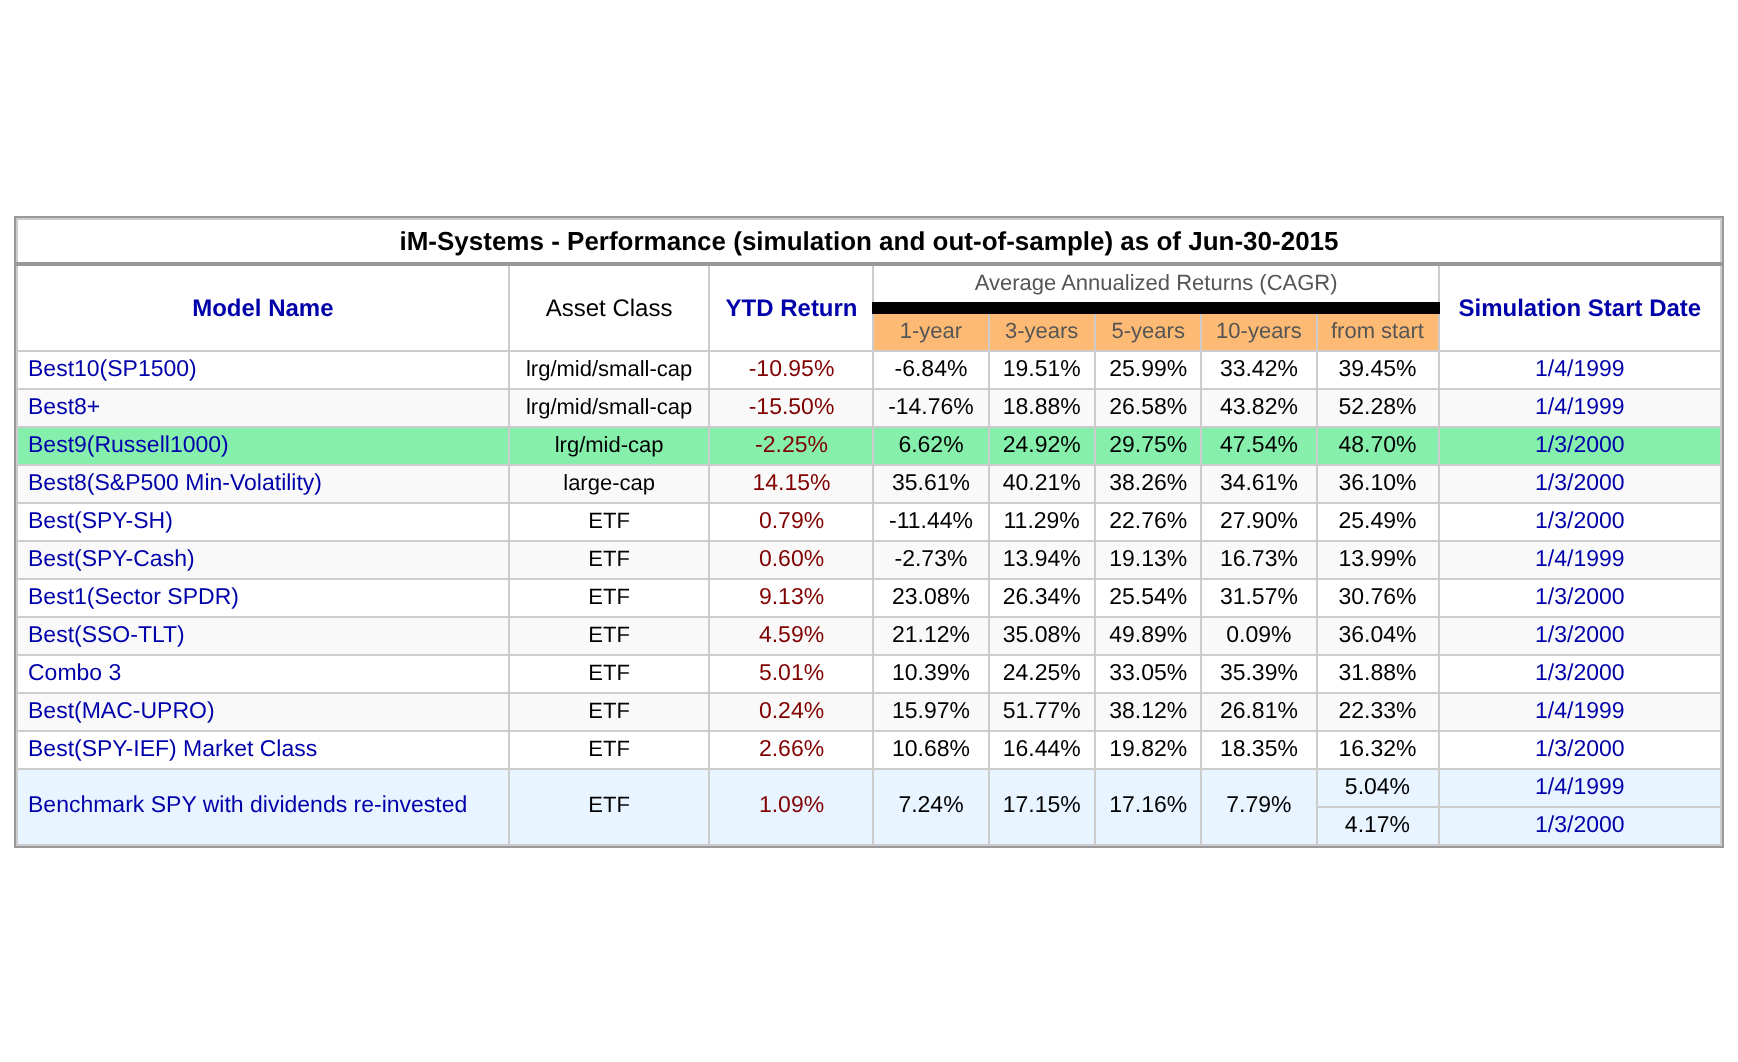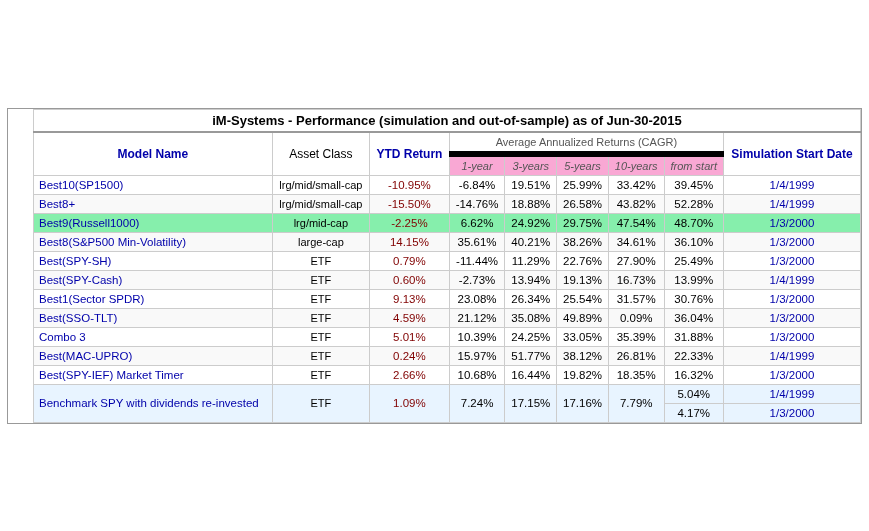--- a/index.html
+++ b/index.html
@@ -9,21 +9,20 @@
       font-size: 12px;
       display: flex;
       justify-content: center;
       align-items: center;
       min-height: 531px;
       width: 869px;
     }
     .table-wrapper {
       border: 1px solid #999;
       width: 855px;
-      padding-left: 25px;
     }
     table {
       border-collapse: collapse;
       width: 100%;
     }
     th, td {
       border: 1px solid #ccc;
       text-align: center;
       padding: 3px 5px;
       vertical-align: middle;
@@ -69,22 +68,21 @@
       font-size: 11.5px;
       color: #00a;
     }
     tr:nth-child(even) td.data-cell {
       background: #f9f9f9;
     }
     .avg-header-row th {
       font-size: 11px;
       color: #555;
       font-weight: normal;
-      background: #f9a8d4;
-      font-style: italic;
+      background: #fdba74;
     }
   </style>
 </head>
 <body>
 
 <div class="table-wrapper">
   <table>
 
     <thead>
       <tr class="title-row">
@@ -213,21 +211,21 @@
           <td class="asset-class data-cell">ETF</td>
           <td class="ytd-return data-cell">0.24%</td>
           <td class="cagr-val data-cell">15.97%</td>
           <td class="cagr-val data-cell">51.77%</td>
           <td class="cagr-val data-cell">38.12%</td>
           <td class="cagr-val data-cell">26.81%</td>
           <td class="cagr-val data-cell">22.33%</td>
           <td class="sim-date data-cell">1/4/1999</td>
         </tr>
         <tr style="background: rgb(255, 255, 255);">
-          <td class="model-name data-cell" style="text-align: left;">Best(SPY-IEF) Market Timer</td>
+          <td class="model-name data-cell" style="text-align: left;">Best(SPY-IEF) Market Class</td>
           <td class="asset-class data-cell">ETF</td>
           <td class="ytd-return data-cell">2.66%</td>
           <td class="cagr-val data-cell">10.68%</td>
           <td class="cagr-val data-cell">16.44%</td>
           <td class="cagr-val data-cell">19.82%</td>
           <td class="cagr-val data-cell">18.35%</td>
           <td class="cagr-val data-cell">16.32%</td>
           <td class="sim-date data-cell">1/3/2000</td>
         </tr>
         <tr style="background: rgb(232, 244, 255);">

